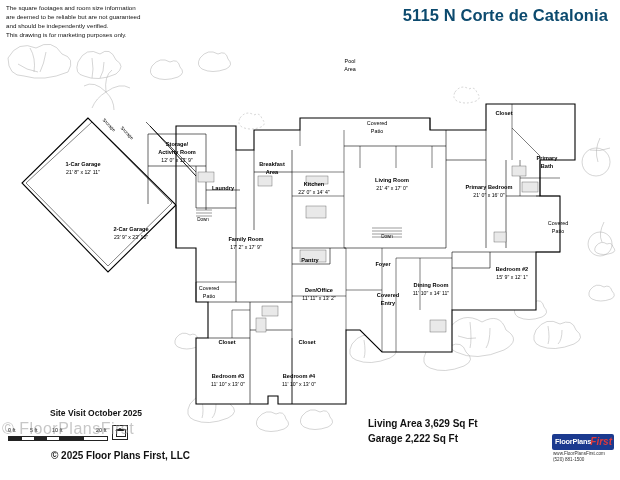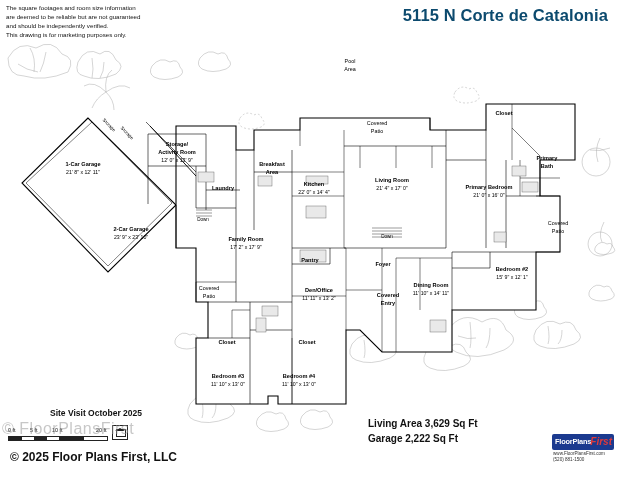--- a/index.html
+++ b/index.html
@@ -15,21 +15,21 @@
   .abs{position:absolute;}
   .txt{font-size:6px;line-height:1.25;color:#111;white-space:pre;}
 
   
   #disclaimer{left:6px;top:4px;width:210px;font-size:6.2px;line-height:1.45;color:#111;}
   #title{right:12px;top:6px;font-size:16.5px;font-weight:bold;letter-spacing:0.1px;color:#0c4a6e;}
 
   
   #sitevisit{left:10px;top:408px;font-size:8.5px;font-weight:bold;margin-left:40px;}
   #areas{left:368px;top:416px;font-size:10px;font-weight:bold;line-height:1.5;}
-  #copy{left:10px;top:449px;font-size:12px;font-weight:bold;line-height:1.45;text-align:left;width:180px;}
+  #copy{left:10px;top:449px;font-size:10px;font-weight:bold;line-height:1.45;text-align:right;width:180px;}
   #watermark{left:2px;top:420px;font-size:16px;color:#9a9a9a;opacity:.55;letter-spacing:.5px;}
 
   
   #scalebar{left:8px;top:427px;width:118px;}
   #scalebar .bar{position:relative;height:5px;width:100px;border:.7px solid #222;box-sizing:border-box;background:#fff;}
   #scalebar .bar i{position:absolute;top:0;bottom:0;background:#222;}
   #scalebar .labels{position:relative;height:9px;width:110px;}
   #scalebar .labels span{position:absolute;font-size:5.4px;top:0;}
   .homeicon{position:absolute;left:104px;top:-2px;width:14px;height:13px;border:.8px solid #222;}
   .homeicon:after{content:"";position:absolute;left:2.5px;top:3px;width:8px;height:6px;border:.8px solid #222;}

